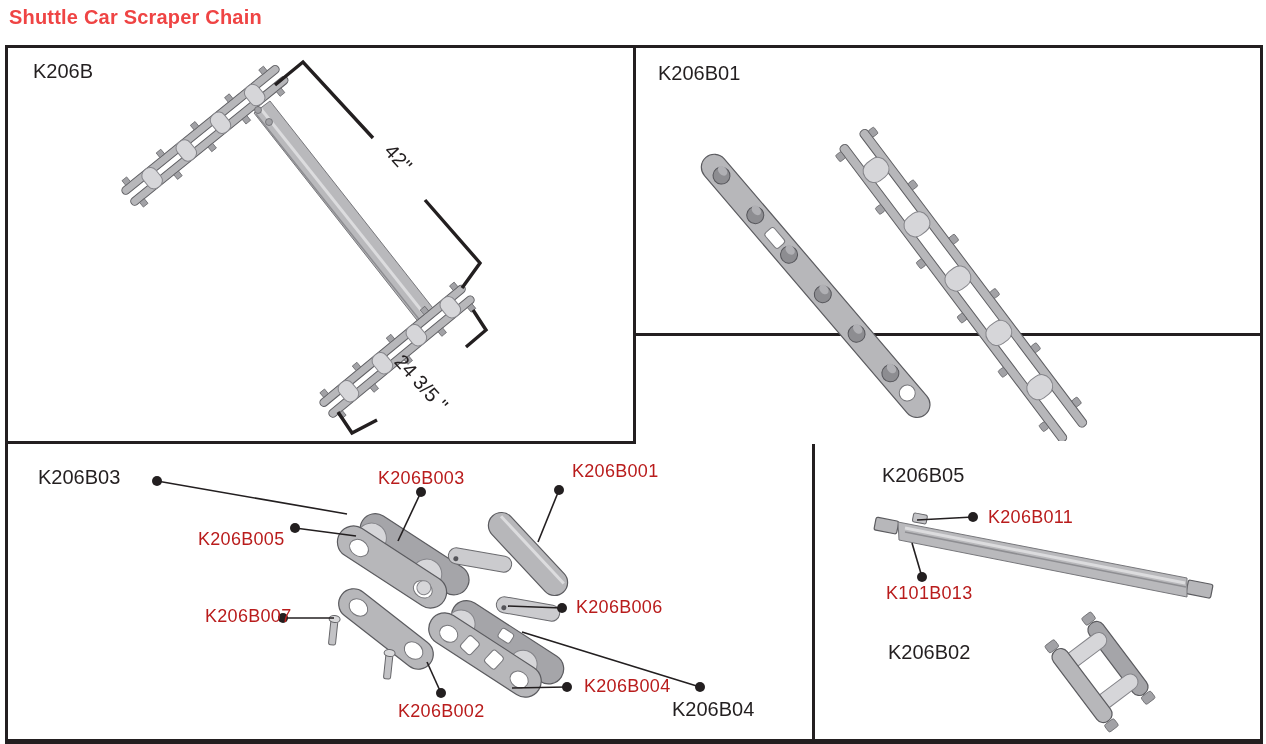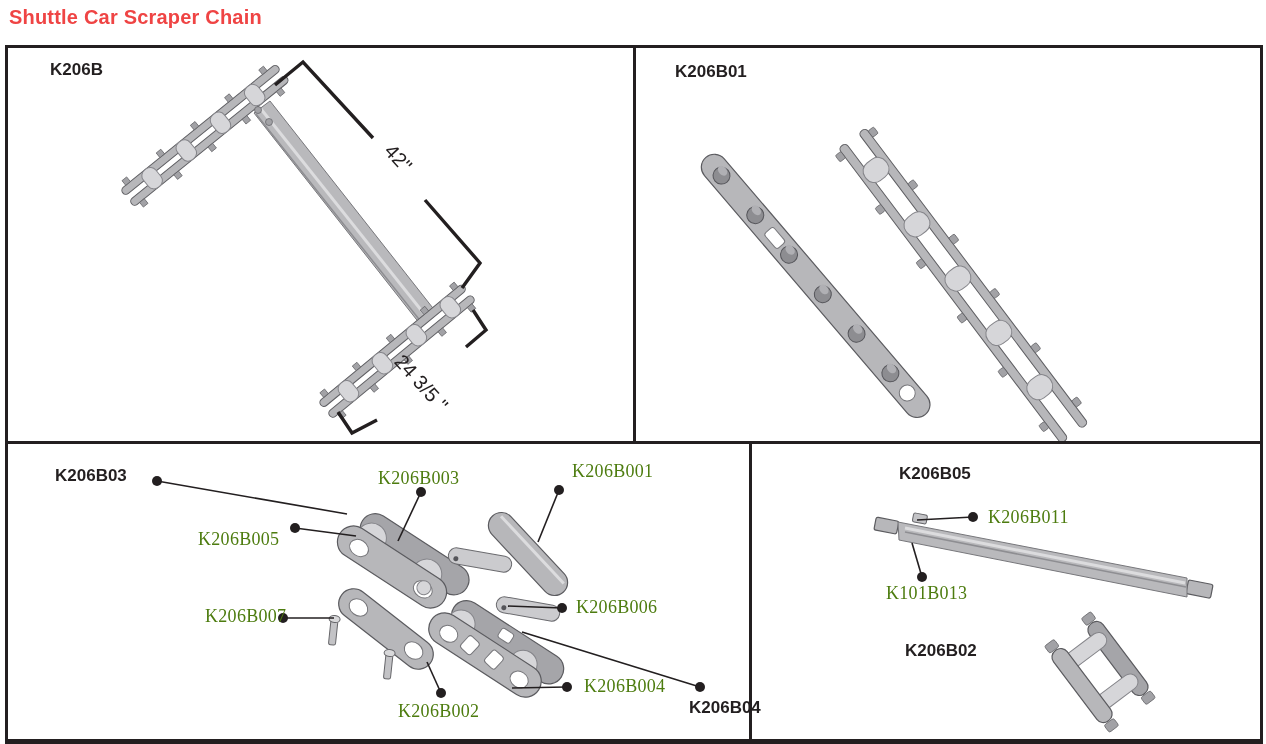--- a/index.html
+++ b/index.html
@@ -4,26 +4,26 @@
 <style>
   html,body{margin:0;padding:0;background:#ffffff;}
   body{width:1266px;height:744px;position:relative;overflow:hidden;
        font-family:"Liberation Sans", sans-serif;color:#231f20;}
   .title{position:absolute;left:9px;top:6px;font-size:20px;font-weight:bold;
          color:#ef4444;letter-spacing:.2px;white-space:nowrap;}
   .frame{position:absolute;left:5px;top:45px;width:1258px;height:699px;
          box-sizing:border-box;border:3px solid #231f20;border-bottom-width:5px;background:#fff;}
   .panel{position:absolute;box-sizing:border-box;}
   .tl{left:0;top:0;width:628px;height:396px;border-right:3px solid #231f20;border-bottom:3px solid #231f20;}
-  .tr{left:628px;top:0;width:624px;height:396px;border-bottom:3px solid #231f20;}
-  .bl{left:0;top:396px;width:744px;height:295px;border-right:3px solid #231f20;}
+  .tr{left:628px;top:0;width:624px;height:288px;border-bottom:3px solid #231f20;}
+  .bl{left:0;top:396px;width:807px;height:295px;border-right:3px solid #231f20;}
   .br{left:840px;top:396px;width:412px;height:265px;}
   .art{position:absolute;left:0;top:0;}
-  .lbl{position:absolute;font-size:18px;line-height:1;color:#4d7c0f;white-space:nowrap;letter-spacing:.3px;font-family:Liberation Serif, serif;}
-  .code{position:absolute;font-size:17px;line-height:1;font-weight:bold;color:#231f20;white-space:nowrap;margin-left:17px;}
+  .lbl{position:absolute;font-size:18px;line-height:1;color:#b91c1c;white-space:nowrap;letter-spacing:.3px;}
+  .code{position:absolute;font-size:20px;line-height:1;font-weight:normal;color:#231f20;white-space:nowrap;}
   
   .rail{fill:#b7b7ba;stroke:#5f5f63;stroke-width:1;}
   .roller{fill:#d6d6d9;stroke:#85858a;stroke-width:1;}
   .nub{fill:#a2a2a6;stroke:#5f5f63;stroke-width:.7;}
   .plate{fill:#b7b7ba;stroke:#5b5b5f;stroke-width:1.2;}
   .plateB{fill:#a5a5a9;stroke:#5b5b5f;stroke-width:1.2;}
   .barfill{fill:#b9b9bc;stroke:#77777b;stroke-width:1;}
   .hole{fill:#ffffff;stroke:#77777b;stroke-width:1;}
   .pin{fill:#cbcbce;stroke:#6b6b6f;stroke-width:1;}
   .pinS{fill:#c3c3c6;stroke:#66666a;stroke-width:1;}

